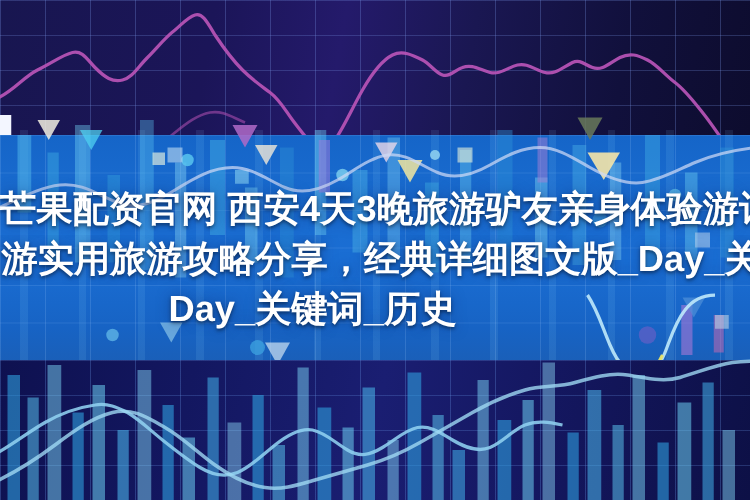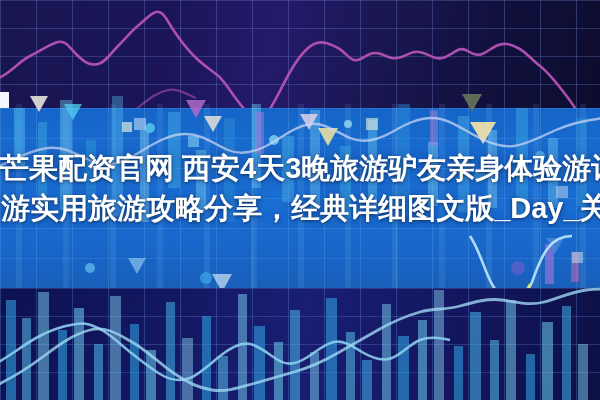--- a/index.html
+++ b/index.html
@@ -248,15 +248,16 @@
     <path d="M -5 386 C 12 378, 28 368, 44 356 C 60 344, 74 334, 90 330 C 106 326, 118 334, 132 342
              C 146 350, 158 362, 172 372 C 186 382, 198 388, 212 390 C 226 392, 238 388, 252 384
              C 266 380, 280 376, 294 372 C 308 368, 322 362, 336 354 C 350 346, 364 338, 378 330
              C 392 322, 406 316, 420 312 C 434 308, 446 310, 460 306 C 474 302, 488 298, 502 300
              C 516 302, 530 306, 544 302 C 558 298, 572 292, 586 290 C 594 289, 600 289, 605 289" fill="none" stroke="#9fd8f2" stroke-width="2.8" opacity="0.80"></path>
   </svg>
 
   <div class="headline">
     <span class="l1">芒果配资官网 西安4天3晚旅游驴友亲身体验游记</span>
     <span class="l2 l2-wrap"><span class="l2-inner">4日游实用旅游攻略分享，经典详细图文版_Day_关键</span></span>
+    <span class="l3"><span class="l3-inner">Day_关键词_历史</span></span>
   </div>
 
 </div>
 
 </body></html>

